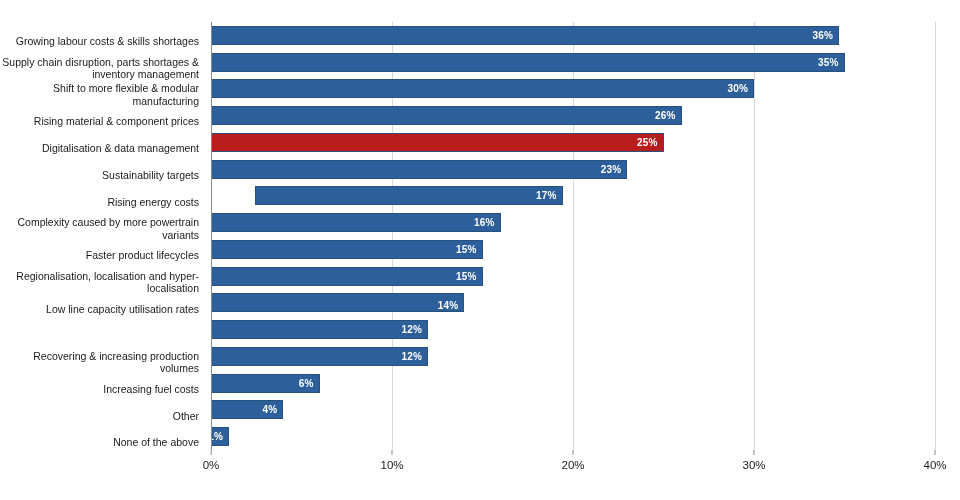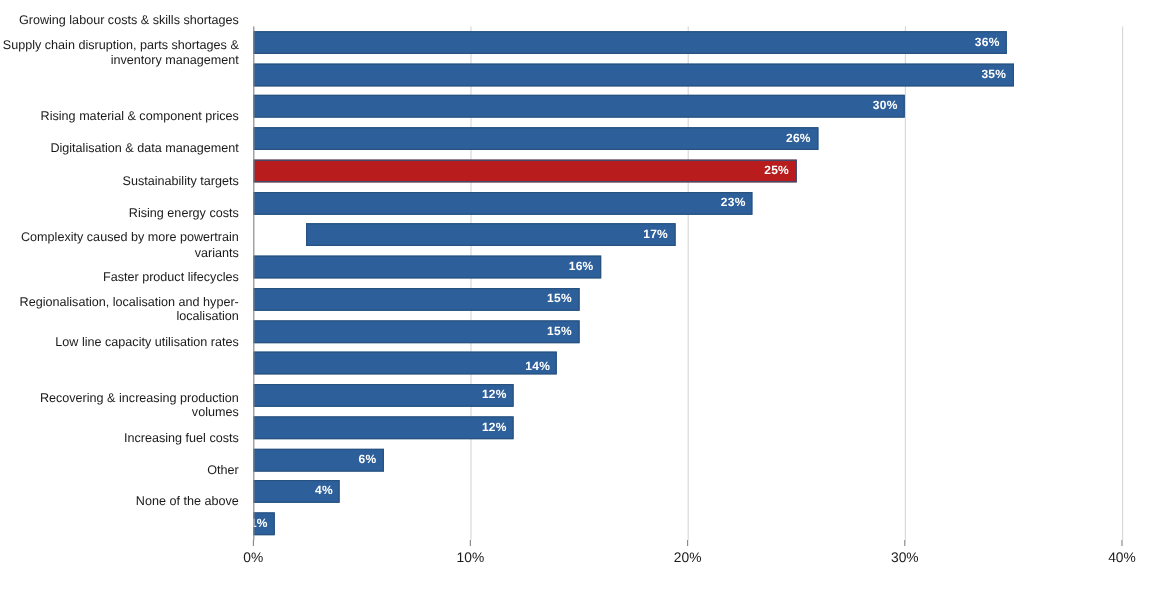--- a/index.html
+++ b/index.html
@@ -79,21 +79,21 @@
     font-weight: bold;
     padding-right: 5px;
     white-space: nowrap;
     letter-spacing: 0.2px;
   }
 
   
   .cat-labels {
     position: absolute;
     left: 0;
-    top: 4px;
+    top: 28px;
     width: 205px;
     height: 428px;
   }
   .cat-label {
     position: absolute;
     right: 0;
     width: 205px;
     height: 26.75px;
     display: flex;
     align-items: center;
@@ -133,20 +133,21 @@
   }
 </style>
 </head>
 <body>
 
 <div id="chart-root">
 
   <div class="cat-labels">
       <div class="cat-label" style="top: 0px;">Growing labour costs &amp; skills shortages</div>
       <div class="cat-label" style="top: 26.75px;">Supply chain disruption, parts shortages &amp; inventory management</div>
+      <div class="cat-label" style="top: 53.5px;">Shift to more flexible &amp; modular manufacturing</div>
       <div class="cat-label" style="top: 80.25px;">Rising material &amp; component prices</div>
       <div class="cat-label" style="top: 107px;">Digitalisation &amp; data management</div>
       <div class="cat-label" style="top: 133.75px;">Sustainability targets</div>
       <div class="cat-label" style="top: 160.5px;">Rising energy costs</div>
       <div class="cat-label" style="top: 187.25px;">Complexity caused by more powertrain variants</div>
       <div class="cat-label" style="top: 214px;">Faster product lifecycles</div>
       <div class="cat-label" style="top: 240.75px;">Regionalisation, localisation and hyper-localisation</div>
       <div class="cat-label" style="top: 267.5px;">Low line capacity utilisation rates</div>
       <div class="cat-label" style="top: 321px;">Recovering &amp; increasing production volumes</div>
       <div class="cat-label" style="top: 347.75px;">Increasing fuel costs</div>

